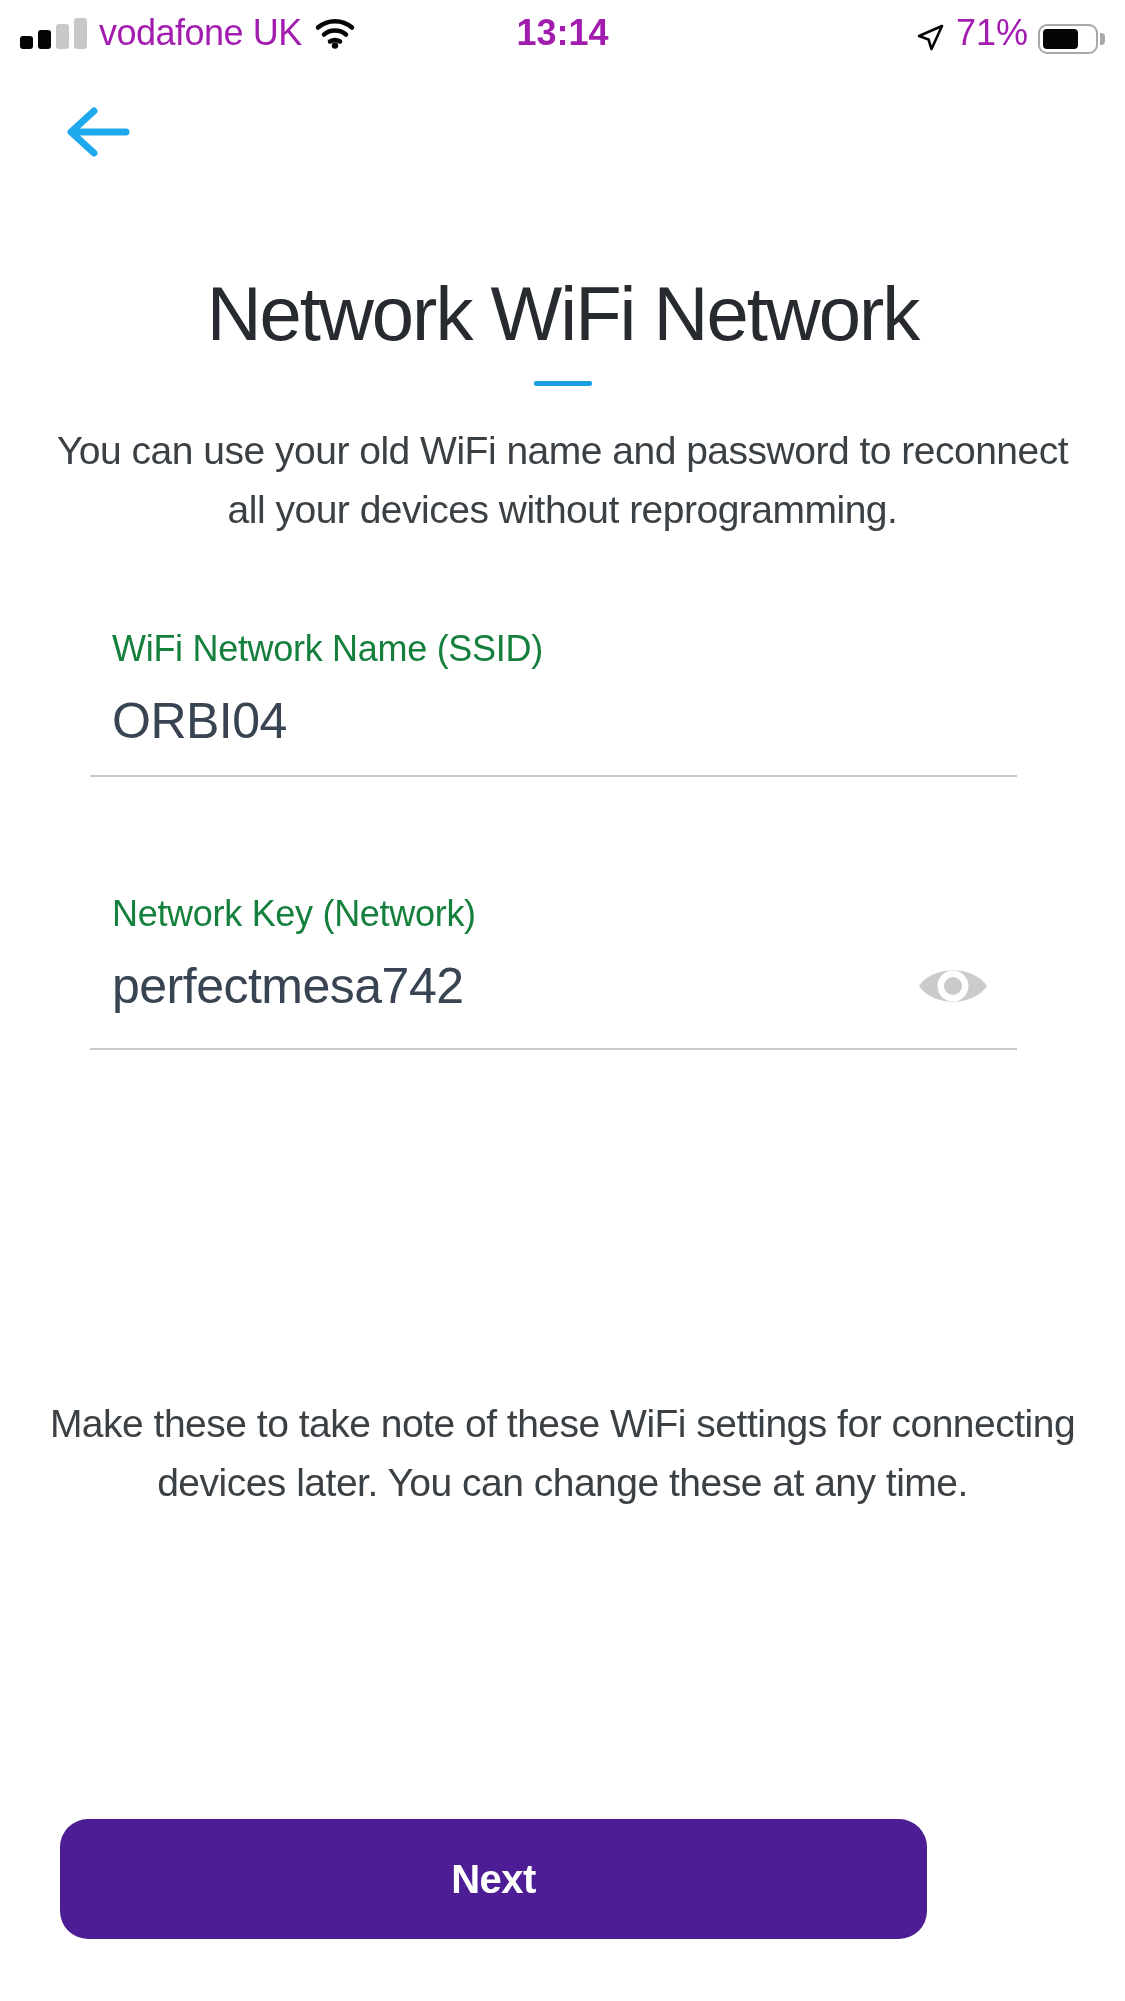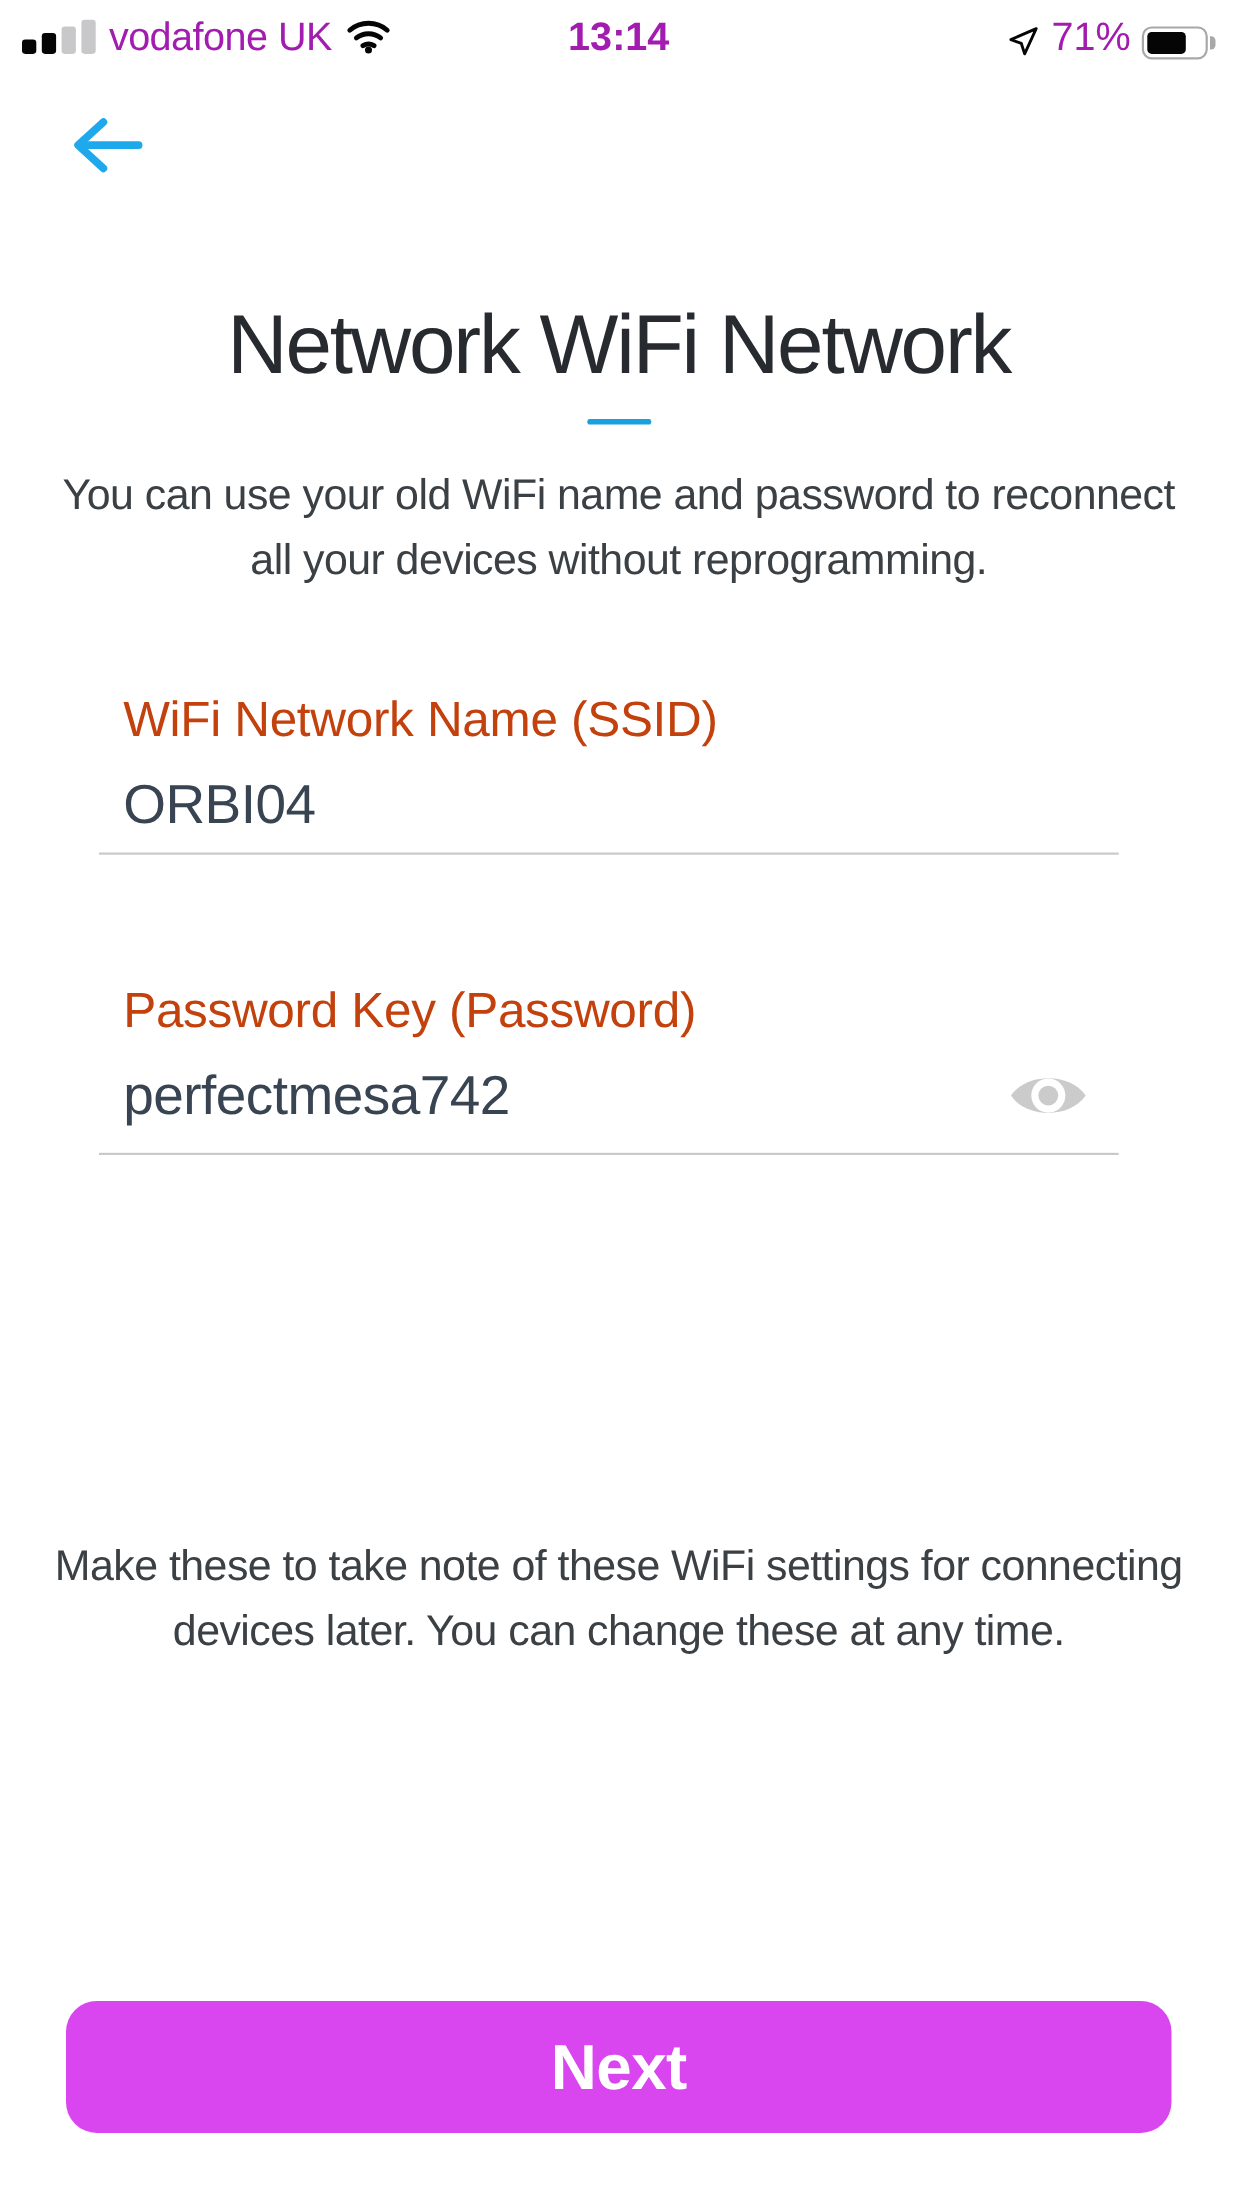--- a/index.html
+++ b/index.html
@@ -68,21 +68,21 @@
   
   .field {
     position: absolute; left: 90px; width: 927px;
     border-bottom: 2px solid #c9c9c9;
     padding: 0 0 14px 0;
   }
   .field-ssid { top: 628px; height: 149px; }
   .field-password { top: 893px; height: 157px; }
   .field-label {
     display: block; padding-left: 22px;
-    font-size: 45px; color: #c2410c; letter-spacing: -0.3px;
+    font-size: 36px; color: #15803d; letter-spacing: -0.3px;
   }
   .field-row { display: flex; align-items: center; margin-top: 22px; }
   .field-input {
     flex: 1; border: none; outline: none; background: transparent;
     padding-left: 22px;
     font-family: "Liberation Sans", sans-serif;
     font-size: 50px; color: #394453; letter-spacing: -0.5px;
   }
   .eye-btn {
     background: none; border: none; cursor: pointer;
@@ -95,24 +95,24 @@
   .note-text {
     position: absolute; top: 1394px; left: 50%; transform: translateX(-50%);
     width: 1035px; text-align: center;
     font-size: 39px; line-height: 59px; color: #3b4045;
     letter-spacing: -0.5px;
   }
 
   
   .next-button {
     position: absolute; left: 60px; top: 1819px;
-    width: 1005px; height: 120px;
-    background: #d946ef; border: none; border-radius: 28px;
+    width: 867px; height: 120px;
+    background: #4c1d95; border: none; border-radius: 28px;
     color: #ffffff; font-family: "Liberation Sans", sans-serif;
-    font-size: 58px; font-weight: 700; letter-spacing: -0.5px;
+    font-size: 40px; font-weight: 700; letter-spacing: -0.5px;
     cursor: pointer;
   }
 </style>
 </head>
 <body>
 
 <div class="status-bar">
   <div class="sb-left">
     <div class="signal">
       <span class="bar on b1"></span>
@@ -161,21 +161,21 @@
 <p class="page-subtitle">You can use your old WiFi name and password to reconnect all your devices without reprogramming.</p>
 
 <div class="field field-ssid">
   <label class="field-label">WiFi Network Name (SSID)</label>
   <div class="field-row">
     <input class="field-input" type="text" value="ORBI04" style="">
   </div>
 </div>
 
 <div class="field field-password">
-  <label class="field-label">Password Key (Password)</label>
+  <label class="field-label">Network Key (Network)</label>
   <div class="field-row">
     <input class="field-input" type="text" value="perfectmesa742" style="">
     <button class="eye-btn">
       <span style="display:flex;">
         <svg width="76" height="52" viewBox="0 0 76 52">
           <path d="M4 26 C18 5 58 5 72 26 C58 47 18 47 4 26 Z" fill="#cbcbcb"></path>
           <circle cx="38" cy="26" r="15.5" fill="#ffffff"></circle>
           <circle cx="38" cy="26" r="9" fill="#cbcbcb"></circle>
         </svg>
       </span>

